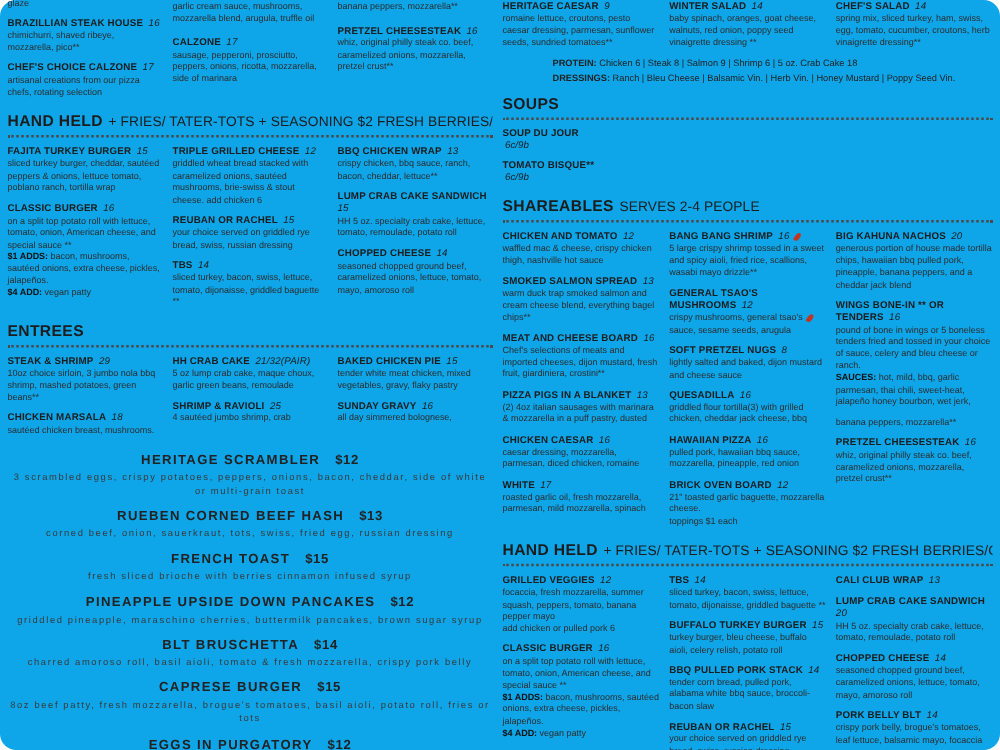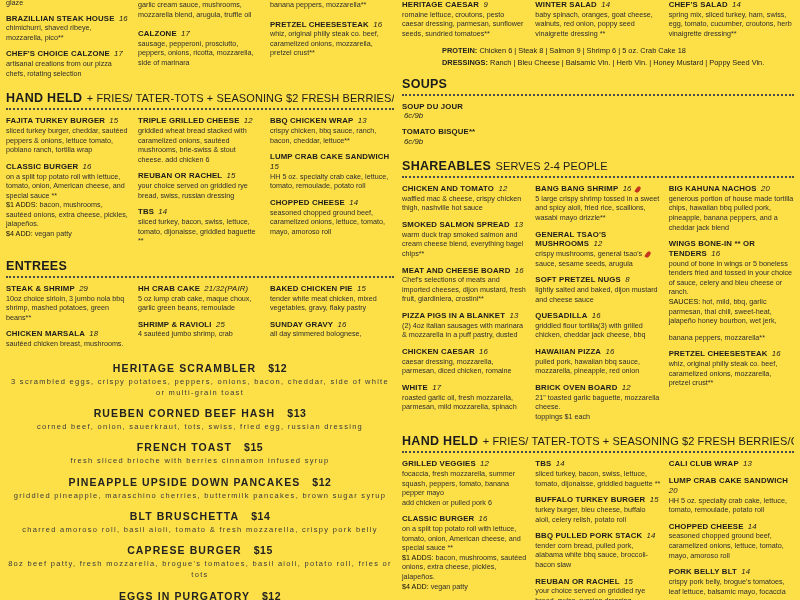--- a/index.html
+++ b/index.html
@@ -1,30 +1,30 @@
 <!DOCTYPE html>
 <html><head>
 <meta charset="utf-8">
 <style>
   html,body{margin:0;padding:0;}
   body{
     width:800px;height:600px;overflow:hidden;background:#ffffff;
     font-family:"Liberation Sans", sans-serif;color:#1c1c1c;
     -webkit-font-smoothing:antialiased;
   }
-  .page{position:relative;width:800px;height:600px;background:#fde047;}
+  .page{position:relative;width:800px;height:600px;background:#0ea5e9;border-radius:13px;}
   .left{position:absolute;left:6px;top:0;width:388px;}
   .right{position:absolute;left:402px;top:0;width:392px;}
   .row{display:flex;gap:8px;}
   .col{flex:1 1 0;min-width:0;}
   .item{margin-bottom:7px;}
   .iname{font-size:7.8px;font-weight:700;letter-spacing:.15px;line-height:1.25;}
   .pr{font-size:7.8px;font-style:italic;font-weight:500;margin-left:2px;}
   .idesc{font-size:7.2px;line-height:1.33;color:#2d2d2d;}
-  .iextra b{font-weight:400;color:#111;margin-top:12px;}
+  .iextra b{font-weight:700;color:#111;margin-top:12px;}
   .lead{font-size:7.2px;line-height:1.33;color:#2d2d2d;margin-bottom:6px;}
   .cut{margin-top:-2px;}
   .sechdr{border-bottom:2px dotted #4a4a4a;margin:3px 0 6px 0;padding-bottom:2px;white-space:nowrap;overflow:hidden;}
   .ht{font-size:12.5px;font-weight:800;letter-spacing:.3px;}
   .hs{font-size:11px;font-weight:400;letter-spacing:.1px;}
   .pline{font-size:7.4px;line-height:1.5;color:#222;white-space:nowrap;overflow:hidden;}
   .pline b{font-weight:800;padding-left:40px;}
   .topgap{margin-top:10px;}
   .specials{text-align:center;margin-top:6px;}
   .special{margin-bottom:9px;}

